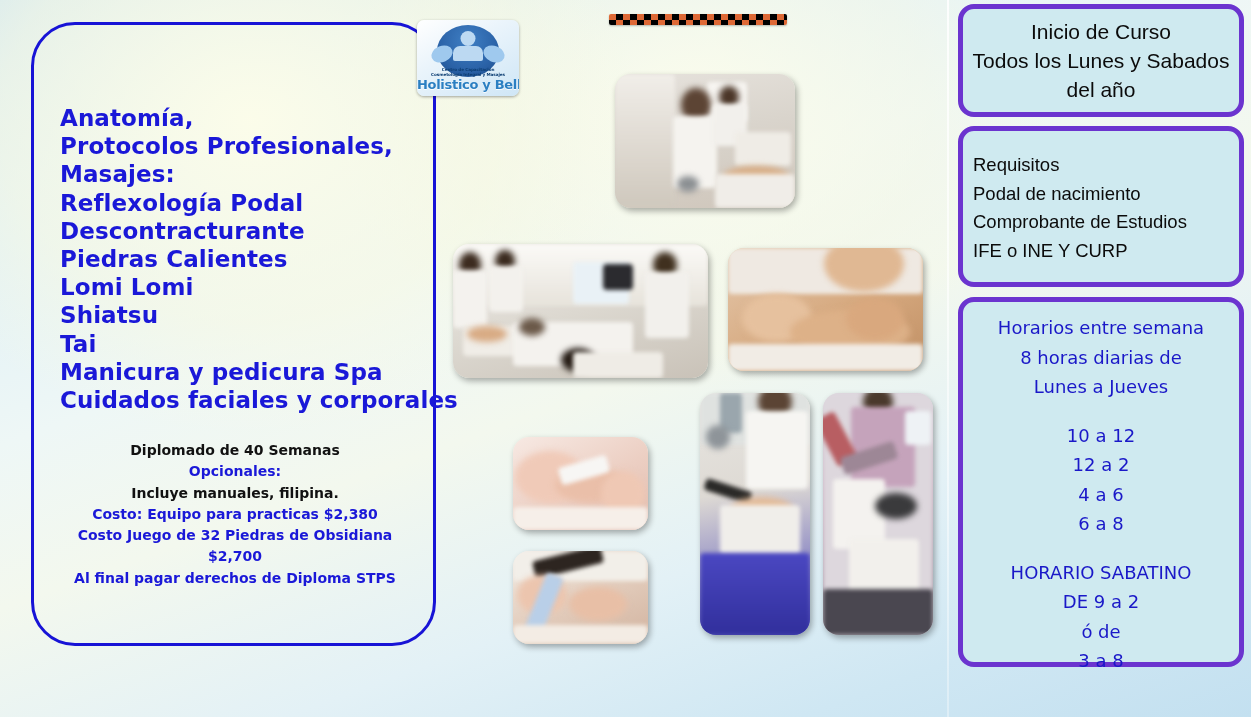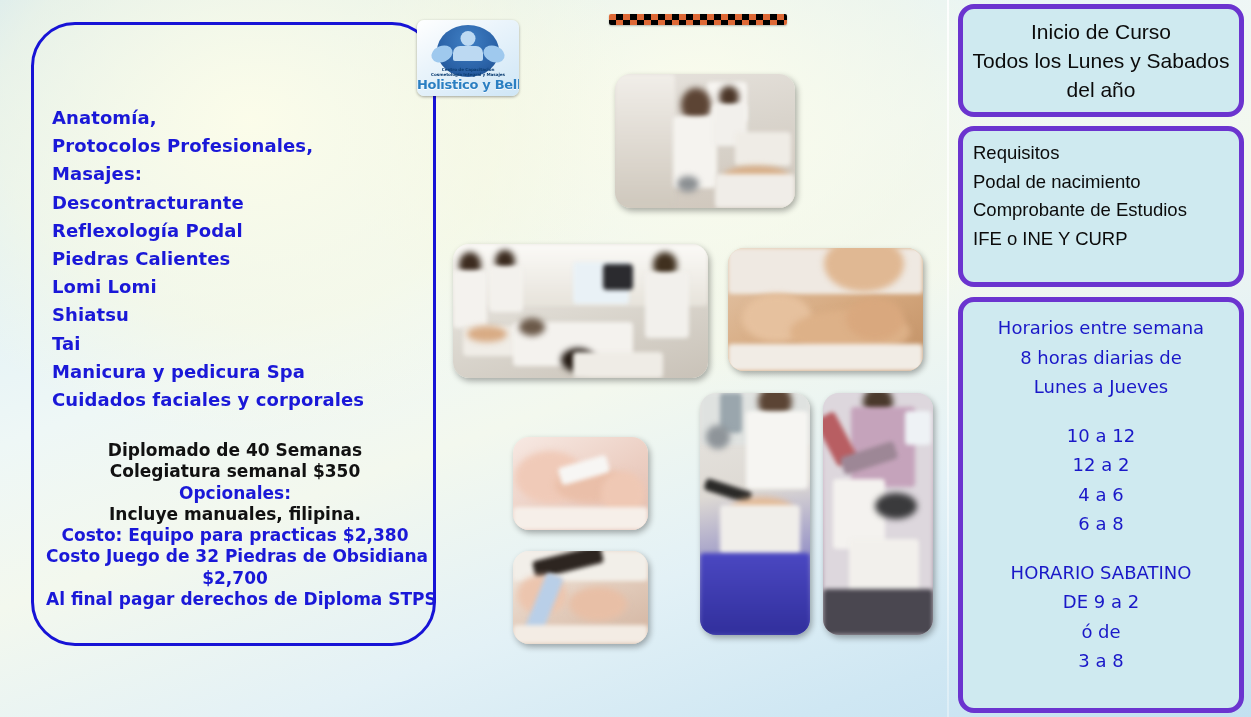--- a/index.html
+++ b/index.html
@@ -35,31 +35,32 @@
     font-family:"DejaVu Sans", sans-serif;
     font-size:37px;font-weight:700;color:#0a0a0a;
     letter-spacing:.2px;
     padding-left:22px;box-sizing:border-box;
   }
   .service-list{
     position:absolute;left:52px;top:104px;width:400px;
   }
   .service-item{
     font-family:"DejaVu Sans", sans-serif;
-    font-size:18px;font-weight:700;color:#1a18d8;
+    font-size:23px;font-weight:700;color:#1a18d8;
     line-height:28.2px;
     white-space:nowrap;
     letter-spacing:.1px;
+    margin-left:8px;
   }
   .details-block{
     position:absolute;left:46px;top:440px;width:378px;text-align:center;
   }
   .detail-line{
     font-family:"DejaVu Sans", sans-serif;
-    font-size:17px;font-weight:700;
+    font-size:14px;font-weight:700;
     line-height:21.3px;
     white-space:nowrap;
   }
   .detail-line.dark{color:#111111;}
   .detail-line.blue{color:#1a18d8;}
 
   
   .logo{
     position:absolute;left:417px;top:20px;width:102px;height:76px;
     border-radius:7px;
@@ -150,40 +151,40 @@
 
   
   .info-box{
     position:absolute;left:958px;width:286px;
     border:5px solid #6b34cf;border-radius:16px;
     background:#cfeaf0;
     box-sizing:border-box;
   }
   #box-inicio{top:4px;height:113px;}
   #box-requisitos{top:126px;height:161px;}
-  #box-horarios{top:297px;height:416px;}
+  #box-horarios{top:297px;height:370px;}
 
   .bx-line{
     font-family:"DejaVu Sans", sans-serif;
     white-space:nowrap;
   }
   
   .inicio-line{
     text-align:center;color:#0b0b0b;
     font-family:"Liberation Sans", sans-serif;
     font-size:21px;font-weight:400;line-height:29px;
   }
   #box-inicio .pad{padding-top:8px;}
   
   .req-line{
     text-align:left;color:#0b0b0b;
     font-family:"Liberation Sans", sans-serif;
     font-size:18.5px;font-weight:400;line-height:28.5px;
   }
-  #box-requisitos .pad{padding:8px 0 0 10px;}
+  #box-requisitos .pad{padding:20px 0 0 10px;}
   
   .hor-line{
     text-align:center;color:#1a18c8;
     font-family:"DejaVu Sans", sans-serif;
     font-size:18px;font-weight:400;line-height:29.5px;
   }
   .hor-line.spacer{height:19px;line-height:19px;}
   #box-horarios .pad{padding-top:11px;}
 </style>
 </head>
@@ -193,33 +194,32 @@
 
   <div class="col-divider"></div>
 
   <div class="left-panel"></div>
 
 
   <div class="service-list">
     <div class="service-item">Anatomía,</div>
     <div class="service-item">Protocolos Profesionales,</div>
     <div class="service-item">Masajes:</div>
+    <div class="service-item">Reflexología Podal</div>
     <div class="service-item">Descontracturante</div>
-    <div class="service-item">Reflexología Podal</div>
     <div class="service-item">Piedras Calientes</div>
     <div class="service-item">Lomi Lomi</div>
     <div class="service-item">Shiatsu</div>
     <div class="service-item">Tai</div>
     <div class="service-item">Manicura y pedicura Spa</div>
     <div class="service-item">Cuidados faciales y corporales</div>
   </div>
 
   <div class="details-block">
     <div class="detail-line dark">Diplomado de 40 Semanas</div>
-    <div class="detail-line dark">Colegiatura semanal $350</div>
     <div class="detail-line blue">Opcionales:</div>
     <div class="detail-line dark">Incluye  manuales, filipina.</div>
     <div class="detail-line blue">Costo:  Equipo para practicas  $2,380</div>
     <div class="detail-line blue">Costo Juego de 32 Piedras de Obsidiana</div>
     <div class="detail-line blue">$2,700</div>
     <div class="detail-line blue">Al final pagar derechos de Diploma STPS</div>
   </div>
 
   <div class="logo">
     <div class="disc"></div>

